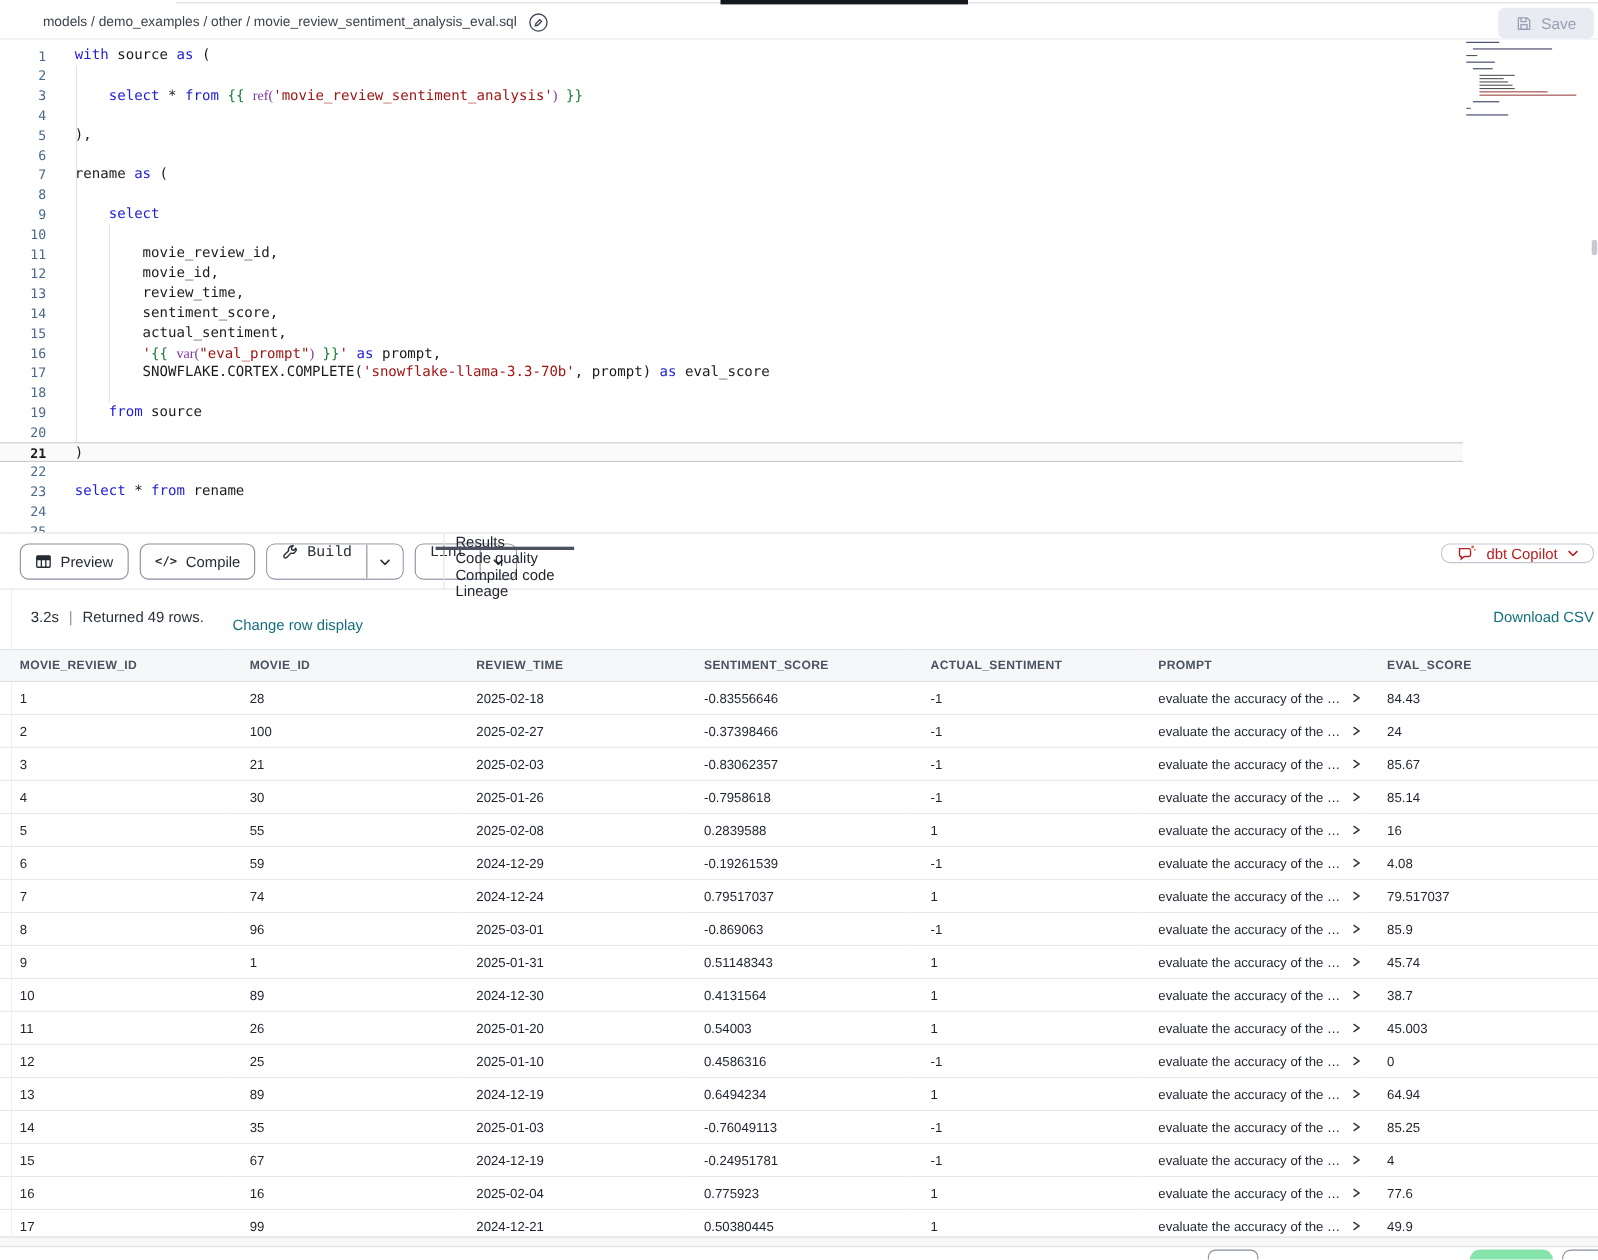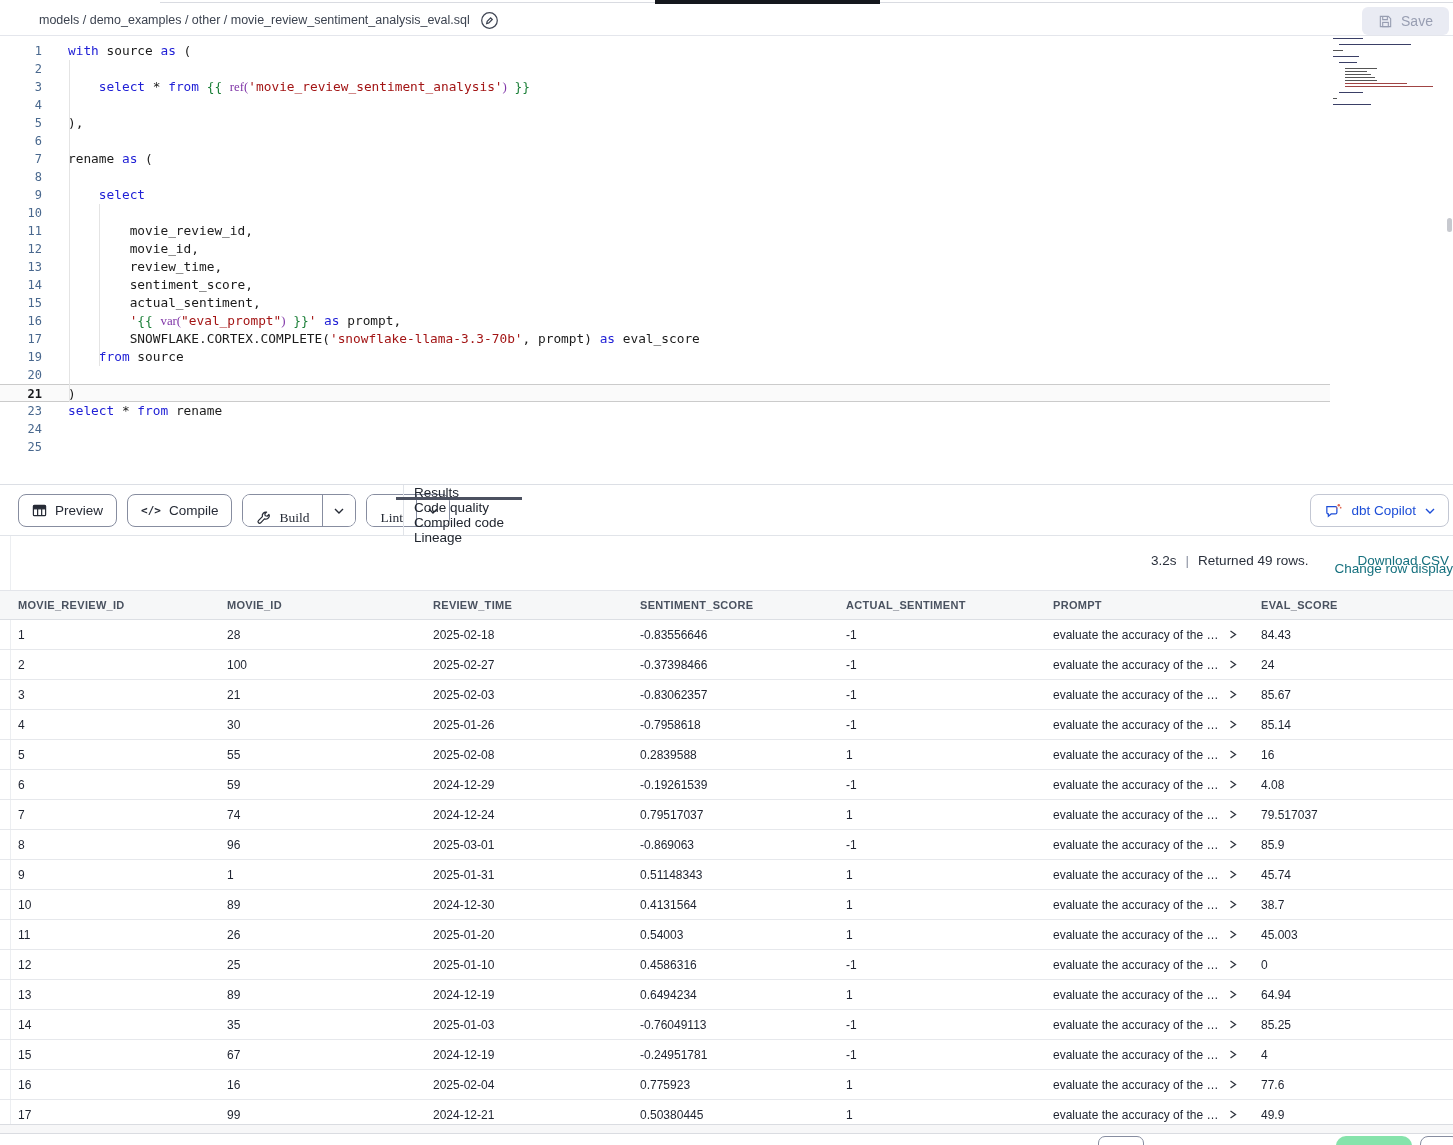--- a/index.html
+++ b/index.html
@@ -46,38 +46,38 @@
 
   
   .toolbar { position:absolute; top:484px; left:0; right:0; height:52px;
     border-top:1px solid #dcdfe5; border-bottom:1px solid #e1e4e9; background:#fff; }
   .btn-row { position:absolute; left:18px; top:9px; display:flex; gap:10px; align-items:center; }
   .tb-btn { height:33px; border:1px solid #878da0; border-radius:8px; background:#fff;
     display:flex; align-items:center; padding:0 13px; font-size:13.5px; color:#262b36;
     gap:8px; font-family:inherit; }
   .tb-split { display:flex; height:33px; border:1px solid #878da0; border-radius:8px;
     background:#fff; overflow:hidden; align-items:stretch; }
-  .tb-split .main { display:flex; align-items:flex-end; gap:8px; padding:0 13px;
-    font-size:13.5px; color:#262b36; border:none; background:#fff; font-family:Liberation Serif, serif; }
+  .tb-split .main { display:flex; align-items:flex-start; gap:8px; padding:0 13px;
+    font-size:13.5px; color:#262b36; border:none; background:#fff; font-family:Liberation Mono, monospace; }
   .tb-split .arrow { display:flex; align-items:center; padding:0 11px;
     border:none; border-left:1px solid #878da0; background:#fff; color:#262b36; }
   .code-glyph { font-family:"DejaVu Sans Mono", monospace; font-size:11px; font-weight:bold; }
   .tb-vsep { position:absolute; left:403px; top:0; width:1px; height:51px; background:#e1e4e9; }
   .tabs { position:absolute; left:396px; top:0; height:51px; display:flex;flex-direction:column; }
   .tab { position:relative; display:flex; align-items:center; padding:0 18px;
     font-size:13.5px; color:#21262f; cursor:pointer; }
   .tab.active::after { content:""; position:absolute; left:0; right:0; bottom:0;
     height:3px; background:#4c5160; }
-  .copilot-btn { position:absolute; right:4px; top:9px; height:33px;
+  .copilot-btn { position:absolute; right:4px; top:9px; height:18px;
     border:1px solid #c3c7d3; border-radius:8px; background:#fff; display:flex;
-    align-items:center; gap:9px; padding:0 13px; font-size:13.5px; color:#1d4ed8; font-family:inherit; }
+    align-items:center; gap:9px; padding:0 13px; font-size:13.5px; color:#b91c1c; font-family:inherit; }
 
   
   .status-row { position:absolute; top:537px; left:0; right:0; height:46px;
-    display:flex; align-items:center; padding-left:18px; font-size:13.5px; color:#2a303c;justify-content:flex-end; }
+    display:flex; align-items:center; padding-left:28px; font-size:13.5px; color:#2a303c; }
   .status-row .sep { color:#8b90a0; margin:0 9px; }
   .link { color:#15707e; cursor:pointer; }
   .change-link { margin-left:26px;margin-top:17px; }
   .download-link { position:absolute; right:4px; }
 
   
   .results { position:absolute; top:590px; left:0; right:0; height:534px; overflow:hidden; }
   table { width:100%; border-collapse:collapse; table-layout:fixed; }
   thead th { height:29px; background:#f6f7f8; border-top:1px solid #e3e5ea;
     border-bottom:1px solid #dcdfe4; font-size:11px; font-weight:bold; color:#4a5260;
@@ -191,30 +191,38 @@
       </div>
       <div class="cm-line">
         <span class="ln">16</span>
         <span class="code"><span class="tok-p">        </span><span class="tok-s">'</span><span class="tok-j">{{ </span><span class="tok-f">var(</span><span class="tok-s">"eval_prompt"</span><span class="tok-f">)</span><span class="tok-j"> }}</span><span class="tok-s">'</span><span class="tok-p"> </span><span class="tok-k">as</span><span class="tok-p"> prompt,</span></span>
       </div>
       <div class="cm-line">
         <span class="ln">17</span>
         <span class="code"><span class="tok-p">        SNOWFLAKE.CORTEX.COMPLETE(</span><span class="tok-s">'snowflake-llama-3.3-70b'</span><span class="tok-p">, prompt) </span><span class="tok-k">as</span><span class="tok-p"> eval_score</span></span>
       </div>
       <div class="cm-line">
+        <span class="ln">18</span>
+        <span class="code"></span>
+      </div>
+      <div class="cm-line">
         <span class="ln">19</span>
         <span class="code"><span class="tok-p">    </span><span class="tok-k">from</span><span class="tok-p"> source</span></span>
       </div>
       <div class="cm-line">
         <span class="ln">20</span>
         <span class="code"></span>
       </div>
       <div class="cm-line active">
         <span class="ln">21</span>
         <span class="code"><span class="tok-p">)</span></span>
+      </div>
+      <div class="cm-line">
+        <span class="ln">22</span>
+        <span class="code"></span>
       </div>
       <div class="cm-line">
         <span class="ln">23</span>
         <span class="code"><span class="tok-k">select</span><span class="tok-p"> * </span><span class="tok-k">from</span><span class="tok-p"> rename</span></span>
       </div>
       <div class="cm-line">
         <span class="ln">24</span>
         <span class="code"></span>
       </div>
       <div class="cm-line">

